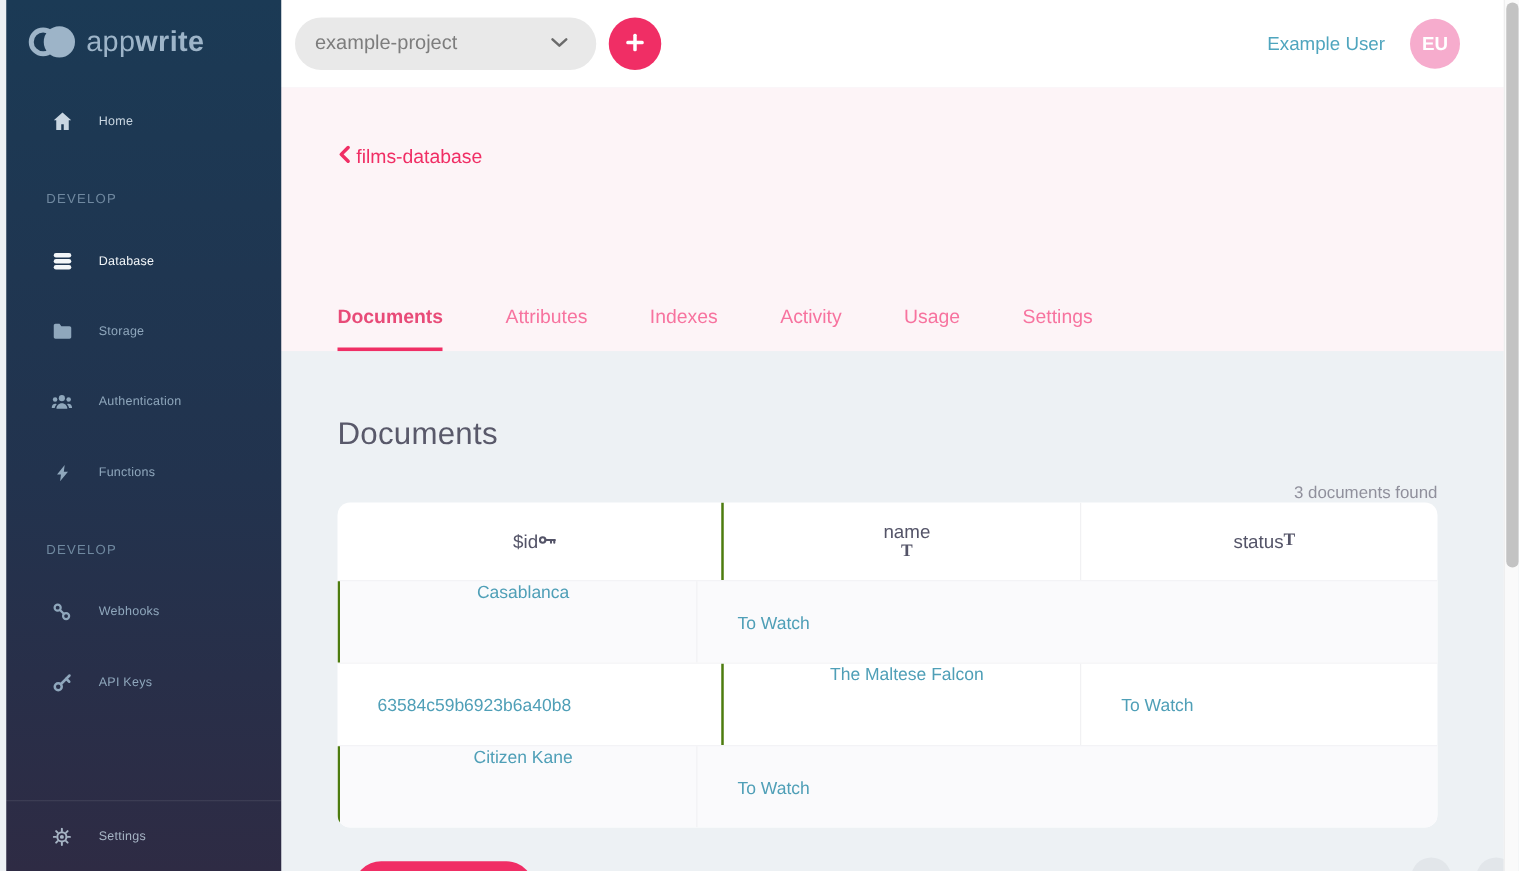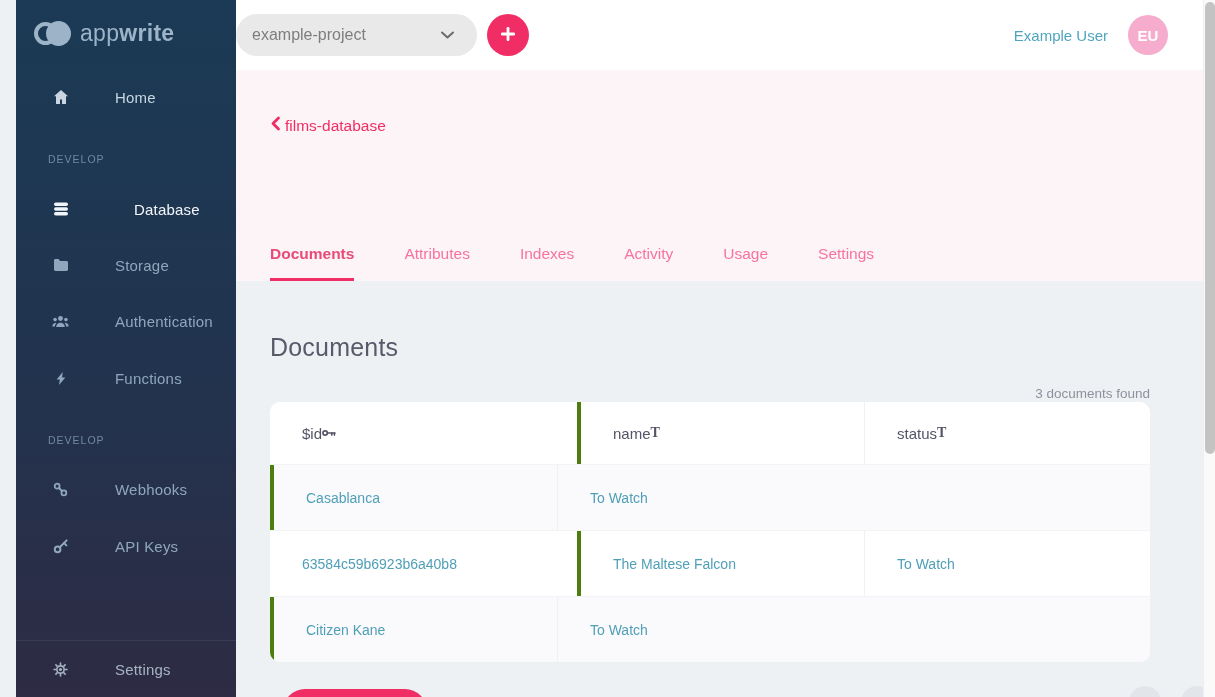--- a/index.html
+++ b/index.html
@@ -1,34 +1,34 @@
 <!DOCTYPE html>
 <html><head>
 <meta charset="utf-8">
 <style>
   * { margin:0; padding:0; box-sizing:border-box; }
   html,body { width:1215px; height:697px; overflow:hidden; }
   body { font-family:"Liberation Sans", sans-serif; background:#EDF1F4; position:relative; }
 
   
   .sidebar {
-    position:absolute; left:16px; top:0; width:220px; height:697px;
+    position:absolute; left:5px; top:0; width:220px; height:697px;
     background:linear-gradient(180deg,#1B3A55 0%,#22334E 55%,#2E2B44 100%);
     z-index:5;
   }
   .logo { position:absolute; left:18px; top:20px; display:flex; align-items:center; cursor:pointer; }
   .logo-mark { display:flex; align-items:center; margin-right:9px; }
   .logo-ring { width:23px; height:23px; border:4.5px solid #9DB4C8; border-radius:50%; }
   .logo-disc { width:25px; height:25px; background:#9DB4C8; border-radius:50%; margin-left:-11px; }
   .logo-text { font-size:23px; color:#9DB4C8; letter-spacing:.3px; }
   .logo-text b { font-weight:700; }
 
   .side-item { position:absolute; left:36px; display:flex; align-items:center; height:22px; cursor:pointer; }
   .side-item .ico { width:17px; height:17px; display:flex; align-items:center; justify-content:center; margin-right:21px; flex:none; }
-  .side-item .lbl { font-size:15px; letter-spacing:.2px; white-space:nowrap;margin-left:25px; }
+  .side-item .lbl { font-size:10px; letter-spacing:.2px; white-space:nowrap; }
   .c-home { color:#C9D6E1; }
   .c-active { color:#F2F6F9; }
   .c-muted { color:#8FA7BC; }
   .c-settings { color:#A6B4C4; }
   .side-header { position:absolute; left:32px; font-size:10.5px; letter-spacing:1px; color:#7089A0; font-weight:400; }
   .side-divider { position:absolute; left:0; top:640px; width:220px; height:1px; background:rgba(255,255,255,0.08); }
 
   
   .main { position:absolute; left:220px; top:0; width:995px; height:697px; }
 
@@ -60,23 +60,23 @@
   .docs-heading { position:absolute; left:50px; top:52px; font-size:25px; color:#59596A; font-weight:500; letter-spacing:.2px; }
   .docs-count { position:absolute; right:65px; top:105px; font-size:13.5px; color:#90909C; }
 
   .table-card { position:absolute; left:50px; top:121px; width:880px; background:#fff; border-radius:10px; overflow:hidden; }
   .t-row { display:flex; }
   .t-head { height:62px; }
   .t-body-row { height:66px; border-top:1px solid #F3F3F6; cursor:pointer; }
   .t-body-row.alt { background:#FAFAFC; }
   .col { display:flex; align-items:center; padding:0 24px 0 32px; }
   .col-0 { width:307px; }
-  .col-1 { width:287px; border-left:4px solid #4d7c0f; }
+  .col-1 { width:287px; border-left:2px solid #4d7c0f;flex-direction:column; }
   .col-2 { width:286px; border-left:1px solid #F1F1F3; }
-  .t-head .col { justify-content:flex-start; font-size:15px; color:#545468; }
+  .t-head .col { justify-content:center; font-size:15px; color:#545468; }
   .t-body-row .col { font-size:14px; color:#4F9FB7; }
   .t-type-glyph { font-family:"Liberation Serif", serif; font-weight:700; font-size:14px; color:#545468; }
 
   .add-doc-btn { position:absolute; left:63px; top:408px; width:144px; height:44px;
     border-radius:22px; background:#F02E65; border:none; cursor:pointer; }
   .pag-circle { position:absolute; top:405px; width:32px; height:32px; border-radius:50%; background:#E2E6EA; cursor:pointer; }
   .pag-prev { left:909px; } .pag-next { left:961px; }
 
   
   .scrollbar { position:absolute; right:0; top:0; width:12px; height:697px; background:#FAFAFA; border-left:1px solid #EFEFEF; z-index:20; }
@@ -98,21 +98,21 @@
     <span class="ico">
       <svg width="16" height="16" viewBox="0 0 16 16" fill="currentColor">
           <path d="M8 1L1 7.2h2V15h4v-4.6h2V15h4V7.2h2L8 1z"></path>
         </svg>
     </span>
     <span class="lbl">Home</span>
   </div>
 
   <div class="side-header" style="top:153px;">DEVELOP</div>
 
-  <div class="side-item c-active" style="top:198px;gap:19px;">
+  <div class="side-item c-active" style="top:198px;">
     <span class="ico">
       <svg width="16" height="16" viewBox="0 0 16 16" fill="currentColor">
           <rect x="1" y="1.4" width="14" height="3.5" rx="1.75"></rect>
           <rect x="1" y="6.2" width="14" height="3.5" rx="1.75"></rect>
           <rect x="1" y="11" width="14" height="3.5" rx="1.75"></rect>
         </svg>
     </span>
     <span class="lbl">Database</span>
   </div>
 

